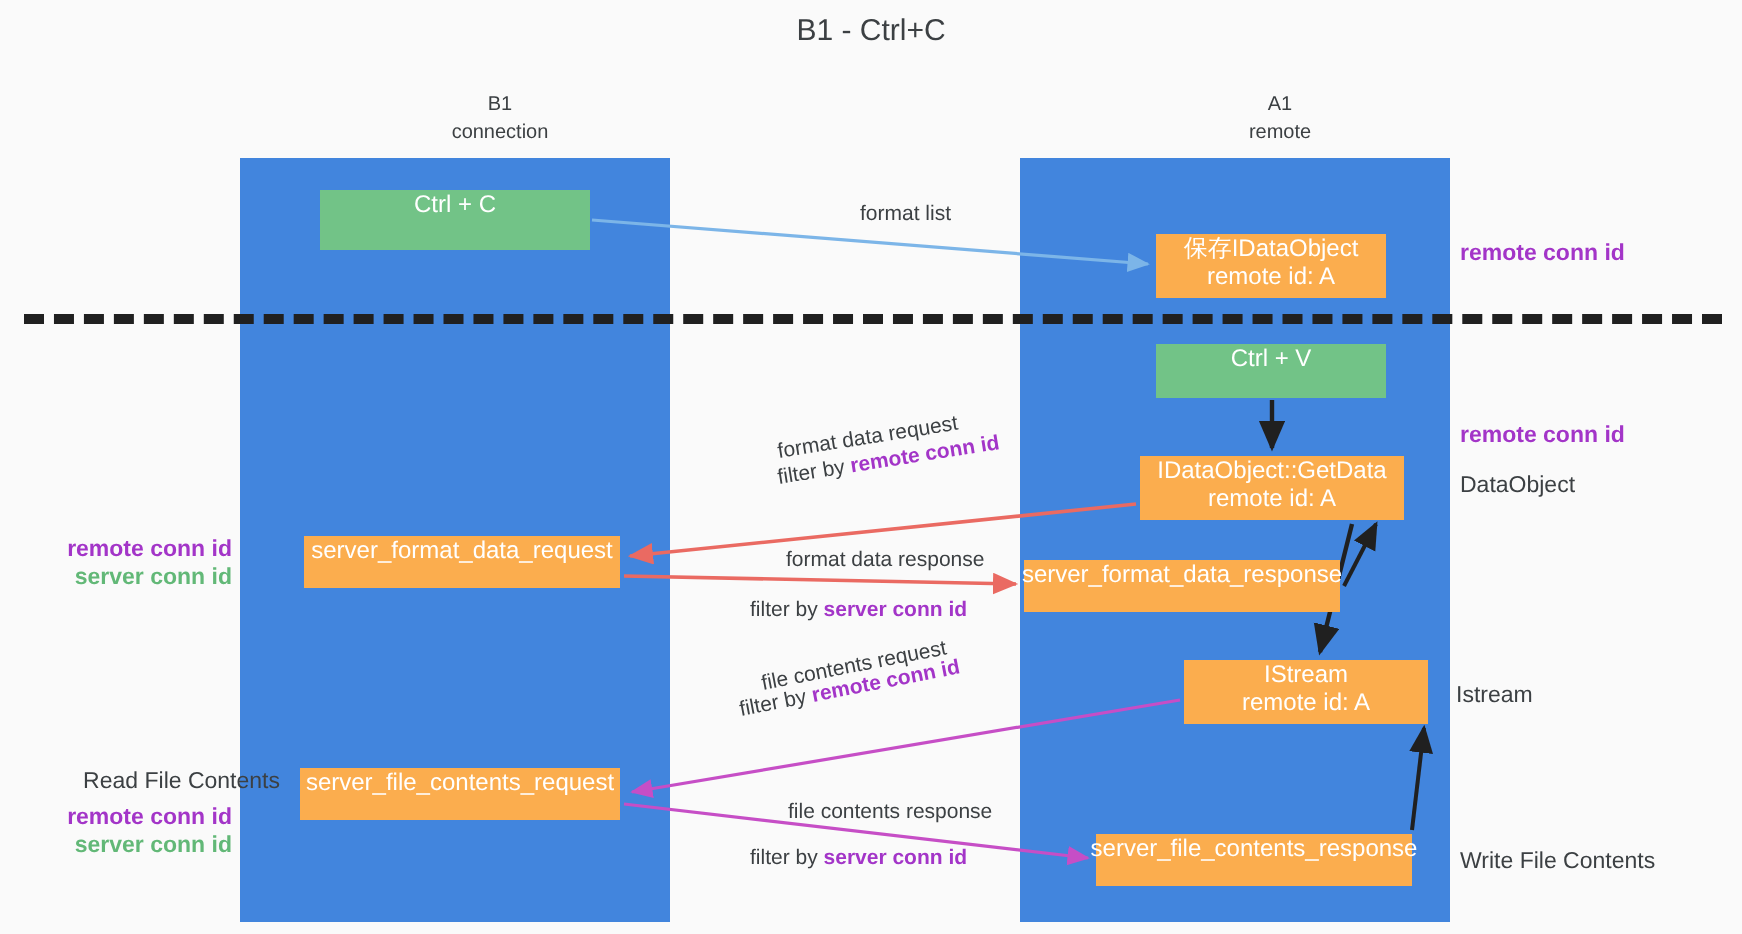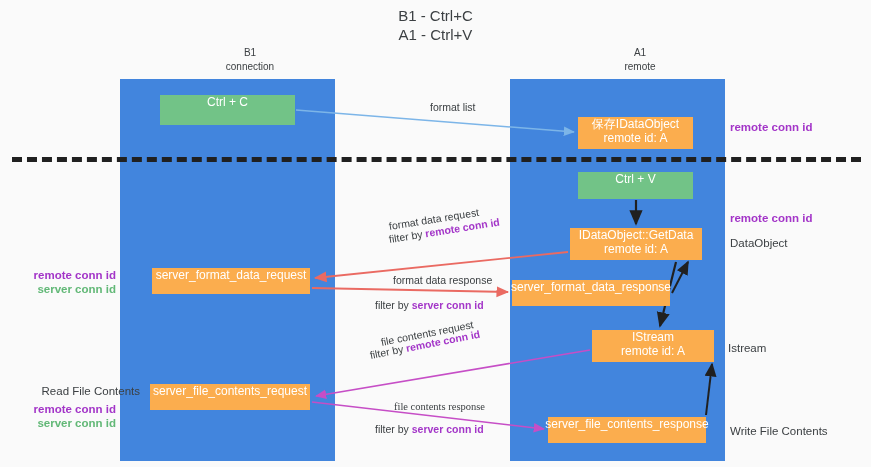--- a/index.html
+++ b/index.html
@@ -80,33 +80,32 @@
   .rot-up{transform:rotate(-9deg);transform-origin:left center;}
   .rot-up2{transform:rotate(-11deg);transform-origin:left center;}
 
   #lbl-format-list{left:398px;top:101px;padding-left:32px;}
   #lbl-fdr1{left:389px;top:220px;}
   #lbl-fdr2{left:389px;top:233px;}
   #lbl-fdres1{left:393px;top:274px;}
   #lbl-fdres2{left:375px;top:299px;}
   #lbl-fcr1{left:381px;top:336px;}
   #lbl-fcr2{left:370px;top:349px;}
-  #lbl-fcres1{left:394px;top:400px;font-family:Liberation Serif, serif;}
+  #lbl-fcres1{left:394px;top:400px;}
   #lbl-fcres2{left:375px;top:423px;}
 
   svg#edges{position:absolute;left:0;top:0;width:871px;height:467px;pointer-events:none;}
 </style>
 </head>
 <body>
 
 <div id="stage">
 
   <div class="title">
     <div>B1 - Ctrl+C</div>
-    <div>A1 - Ctrl+V</div>
   </div>
 
   <div class="colhead" id="head-b1">
     <div>B1</div>
     <div>connection</div>
   </div>
   <div class="colhead" id="head-a1">
     <div>A1</div>
     <div>remote</div>
   </div>

